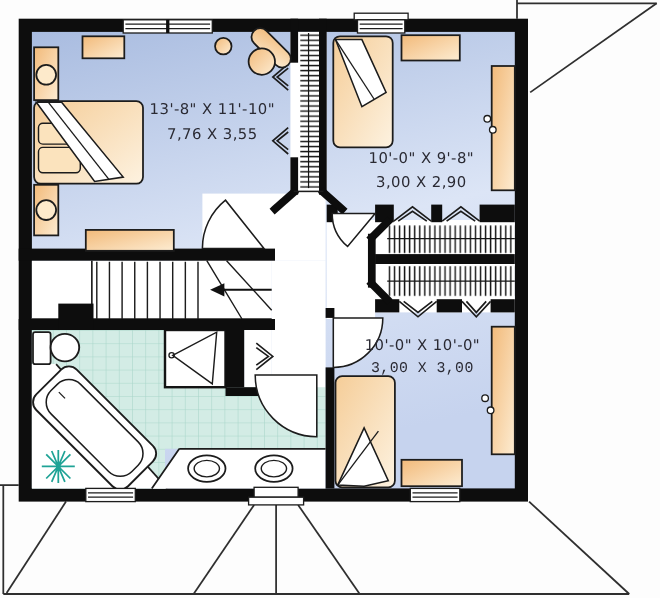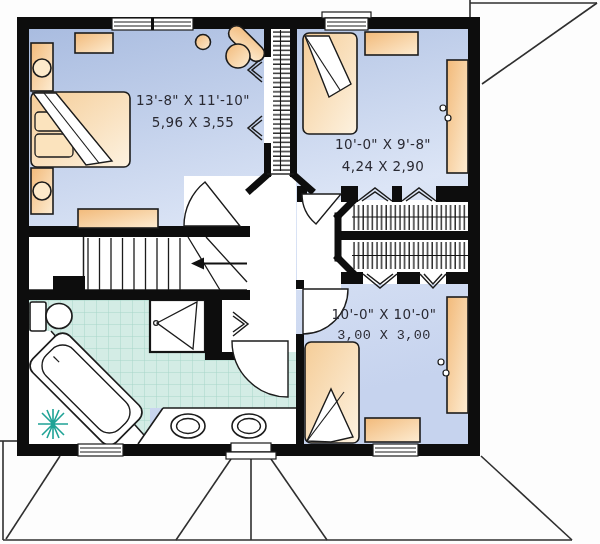--- a/index.html
+++ b/index.html
@@ -259,21 +259,21 @@
     <rect x="365" y="418" width="55" height="24" fill="url(#gPeach)"></rect>
     <g>
       <rect x="447" y="297" width="21" height="116" fill="url(#gPeach)"></rect>
       <circle cx="441" cy="362" r="3" fill="#ffffff" stroke-width="1.2"></circle>
       <circle cx="446" cy="373" r="3" fill="#ffffff" stroke-width="1.2"></circle>
     </g>
   </g>
 </svg>
 
 <div class="dim-label" style="left:108px;top:92px;">13'-8" X 11'-10"</div>
-<div class="dim-label" style="left:108px;top:114px;">5,96 X 3,55</div>
+<div class="dim-label" style="left:108px;top:114px;">7,76 X 3,55</div>
 
 <div class="dim-label" style="left:298px;top:136px;">10'-0" X 9'-8"</div>
-<div class="dim-label" style="left:298px;top:158px;">4,24 X 2,90</div>
+<div class="dim-label" style="left:298px;top:158px;">3,00 X 2,90</div>
 
 <div class="dim-label" style="left:299px;top:306px;">10'-0" X 10'-0"</div>
 <div class="dim-label" style="left:299px;top:328px;font-family:Liberation Mono, monospace;">3,00 X 3,00</div>
 
 </div>
 
 </body></html>

